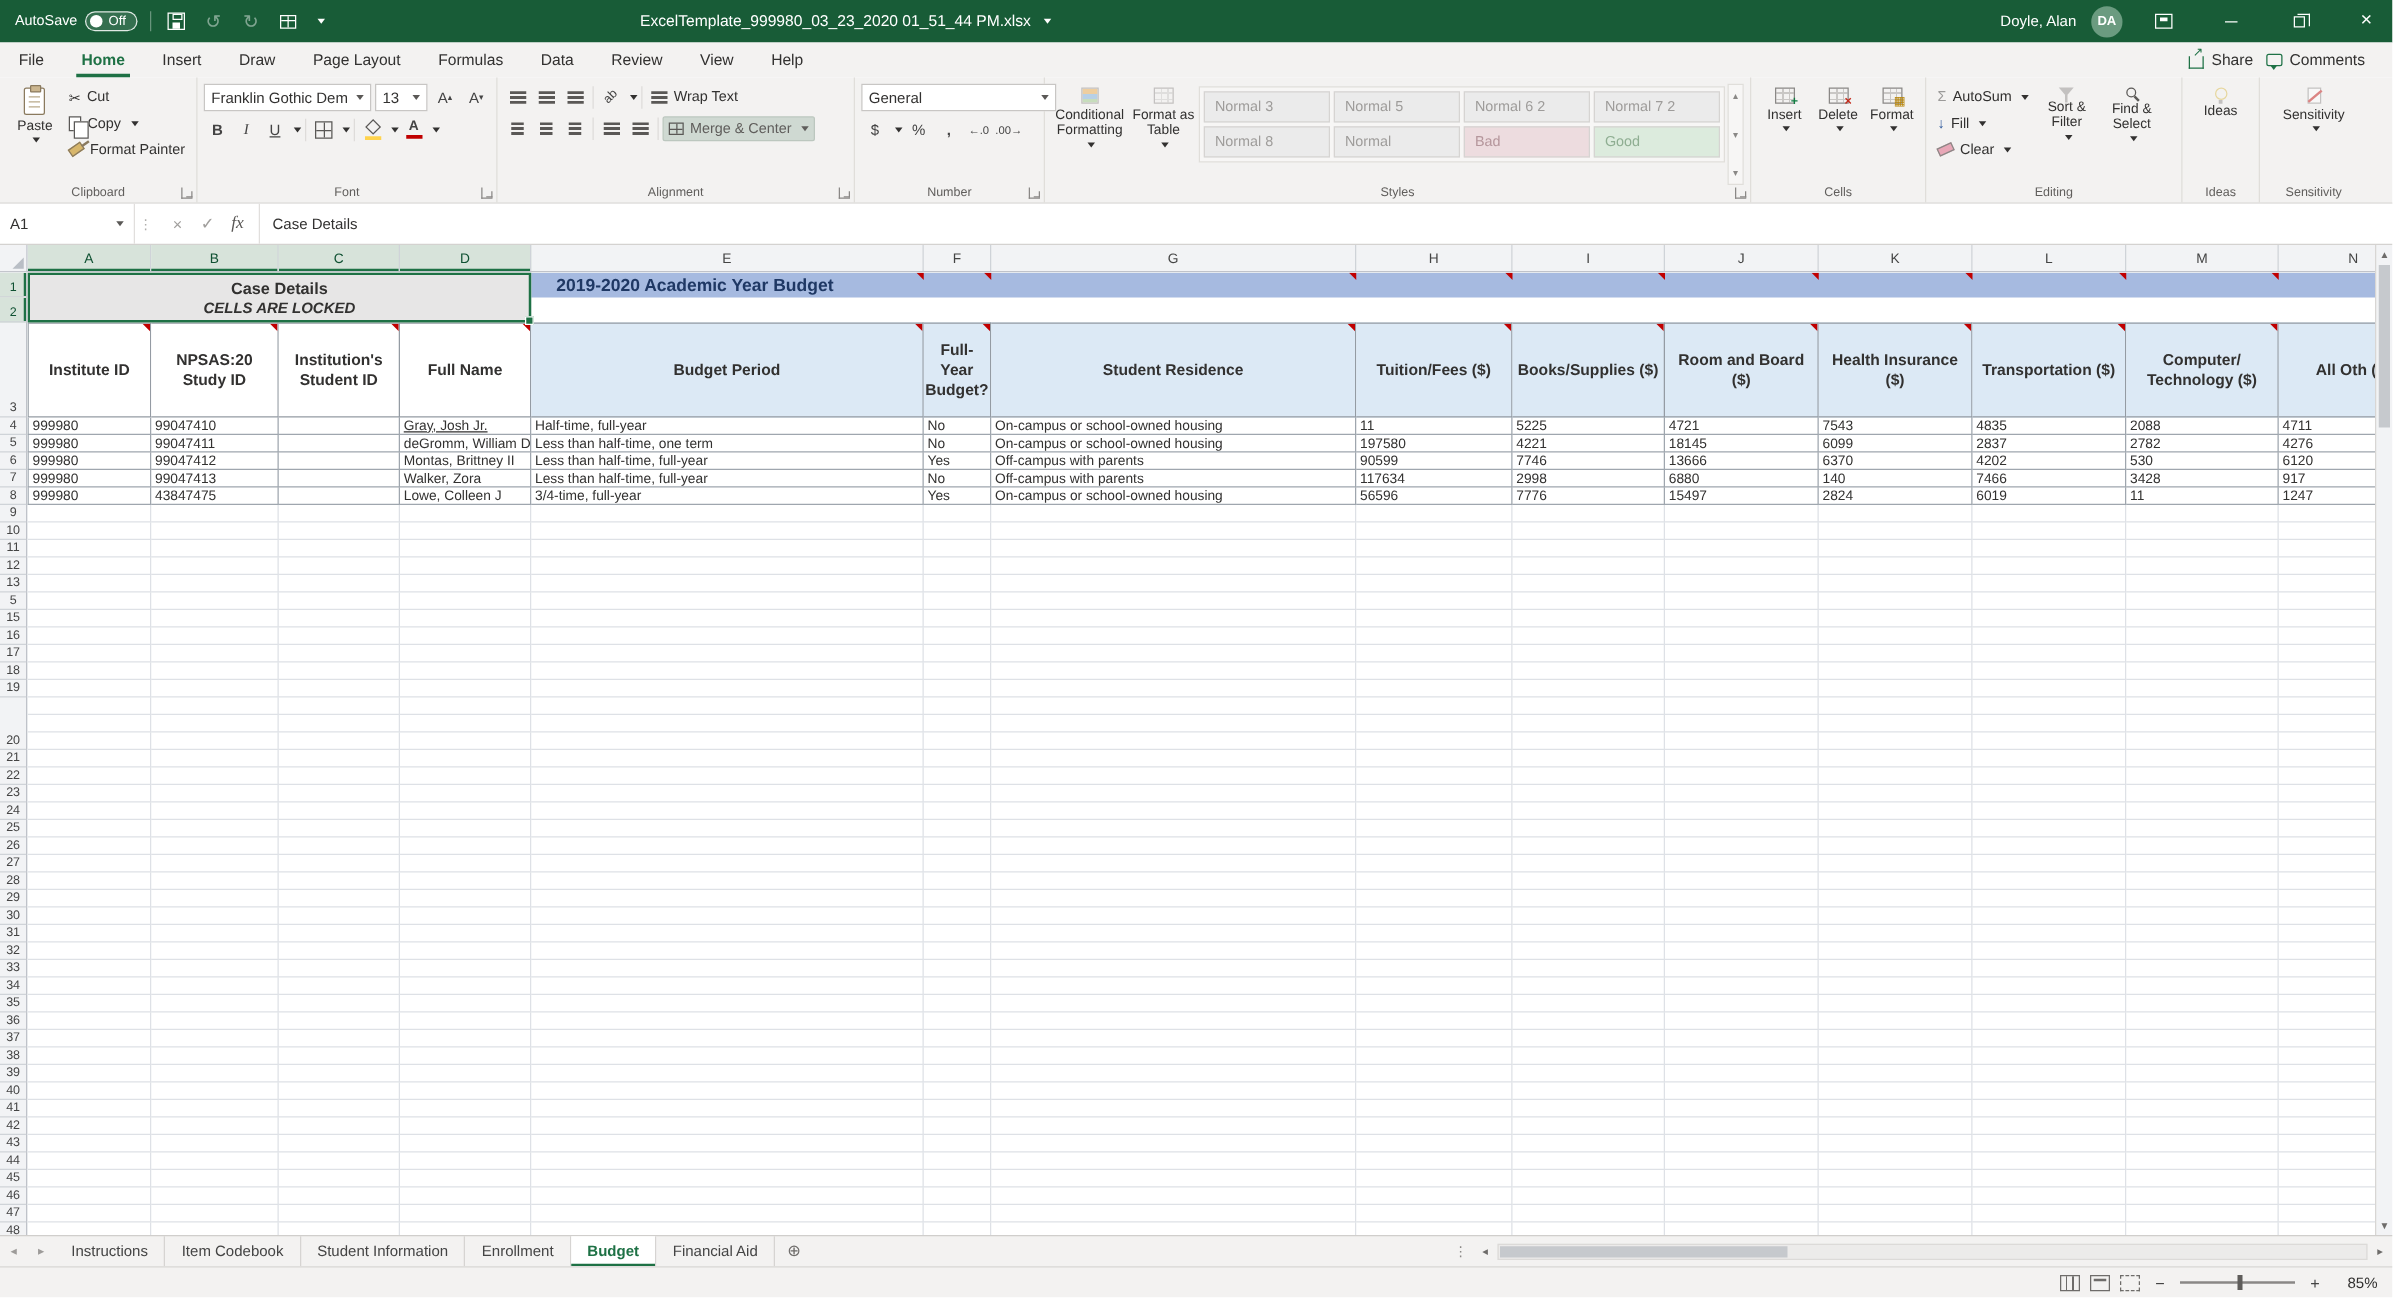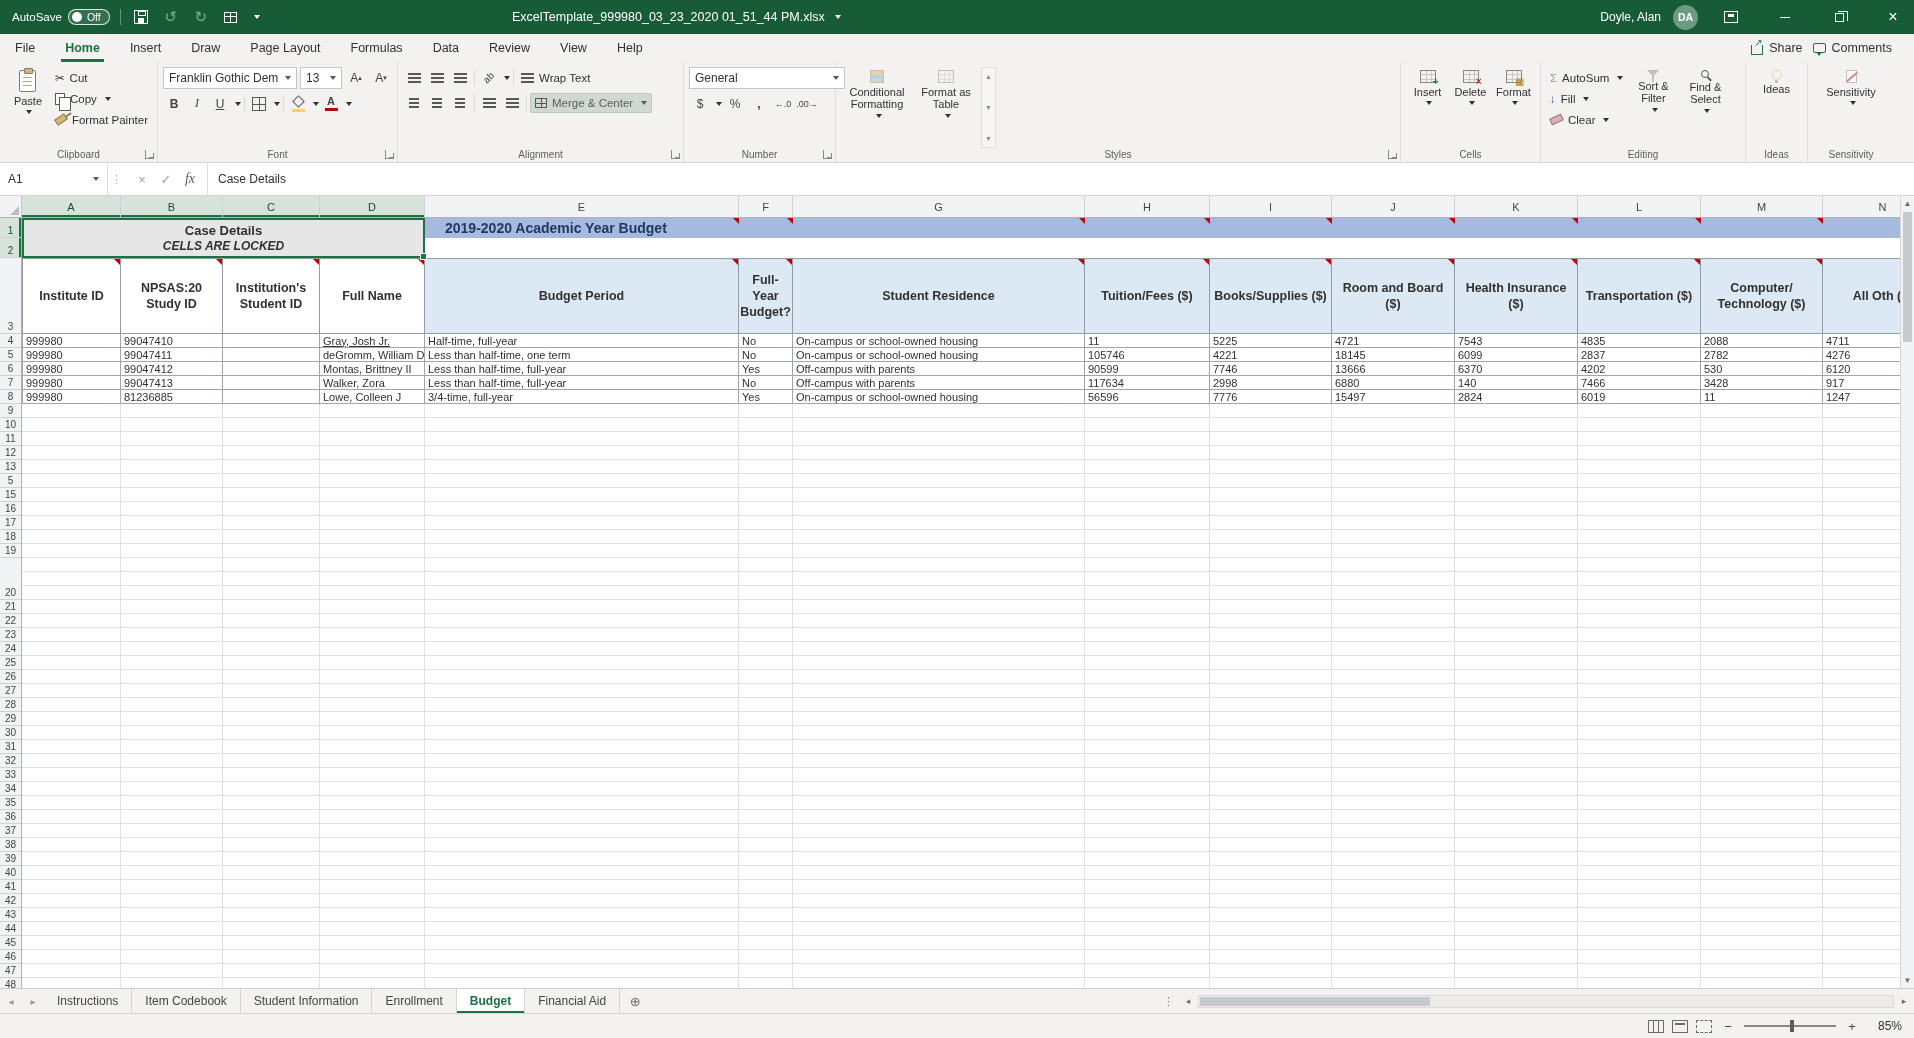--- a/index.html
+++ b/index.html
@@ -371,20 +371,30 @@
     <div class="bigbtn dimtxt" style="width:72px">
       <span class="cfic shape dim"></span>
       <span>Conditional Formatting</span>
       <span class="cv"></span>
     </div>
     <div class="bigbtn dimtxt" style="width:66px">
       <span class="tblic shape dim"></span>
       <span>Format as Table</span>
       <span class="cv"></span>
     </div>
+    <div id="style-gallery">
+        <div class="gitem">Normal 3</div>
+        <div class="gitem">Normal 5</div>
+        <div class="gitem">Normal 6 2</div>
+        <div class="gitem">Normal 7 2</div>
+        <div class="gitem">Normal 8</div>
+        <div class="gitem">Normal</div>
+        <div class="gitem bad">Bad</div>
+        <div class="gitem good">Good</div>
+      </div>
     <div class="galarrows">
       <span>▴</span>
       <span>▾</span>
       <span>▾</span>
     </div>
     <div class="glabel">Styles</div>
     <span class="dlg"></span>
   </div>
 
   <div class="rgroup" style="width:140px">
@@ -636,21 +646,21 @@
       <div class="dcell" style="grid-area: 4 / 12;">4835</div>
       <div class="dcell" style="grid-area: 4 / 13;">2088</div>
       <div class="dcell" style="grid-area: 4 / 14;">4711</div>
       <div class="dcell first" style="grid-area: 5 / 1;">999980</div>
       <div class="dcell" style="grid-area: 5 / 2;">99047411</div>
       <div class="dcell" style="grid-area: 5 / 3;"></div>
       <div class="dcell" style="grid-area: 5 / 4;">deGromm, William D</div>
       <div class="dcell" style="grid-area: 5 / 5;">Less than half-time, one term</div>
       <div class="dcell" style="grid-area: 5 / 6;">No</div>
       <div class="dcell" style="grid-area: 5 / 7;">On-campus or school-owned housing</div>
-      <div class="dcell" style="grid-area: 5 / 8;">105746</div>
+      <div class="dcell" style="grid-area: 5 / 8;">197580</div>
       <div class="dcell" style="grid-area: 5 / 9;">4221</div>
       <div class="dcell" style="grid-area: 5 / 10;">18145</div>
       <div class="dcell" style="grid-area: 5 / 11;">6099</div>
       <div class="dcell" style="grid-area: 5 / 12;">2837</div>
       <div class="dcell" style="grid-area: 5 / 13;">2782</div>
       <div class="dcell" style="grid-area: 5 / 14;">4276</div>
       <div class="dcell first" style="grid-area: 6 / 1;">999980</div>
       <div class="dcell" style="grid-area: 6 / 2;">99047412</div>
       <div class="dcell" style="grid-area: 6 / 3;"></div>
       <div class="dcell" style="grid-area: 6 / 4;">Montas, Brittney  II</div>
@@ -672,21 +682,21 @@
       <div class="dcell" style="grid-area: 7 / 6;">No</div>
       <div class="dcell" style="grid-area: 7 / 7;">Off-campus with parents</div>
       <div class="dcell" style="grid-area: 7 / 8;">117634</div>
       <div class="dcell" style="grid-area: 7 / 9;">2998</div>
       <div class="dcell" style="grid-area: 7 / 10;">6880</div>
       <div class="dcell" style="grid-area: 7 / 11;">140</div>
       <div class="dcell" style="grid-area: 7 / 12;">7466</div>
       <div class="dcell" style="grid-area: 7 / 13;">3428</div>
       <div class="dcell" style="grid-area: 7 / 14;">917</div>
       <div class="dcell first" style="grid-area: 8 / 1;">999980</div>
-      <div class="dcell" style="grid-area: 8 / 2;">81236885</div>
+      <div class="dcell" style="grid-area: 8 / 2;">43847475</div>
       <div class="dcell" style="grid-area: 8 / 3;"></div>
       <div class="dcell" style="grid-area: 8 / 4;">Lowe, Colleen J</div>
       <div class="dcell" style="grid-area: 8 / 5;">3/4-time, full-year</div>
       <div class="dcell" style="grid-area: 8 / 6;">Yes</div>
       <div class="dcell" style="grid-area: 8 / 7;">On-campus or school-owned housing</div>
       <div class="dcell" style="grid-area: 8 / 8;">56596</div>
       <div class="dcell" style="grid-area: 8 / 9;">7776</div>
       <div class="dcell" style="grid-area: 8 / 10;">15497</div>
       <div class="dcell" style="grid-area: 8 / 11;">2824</div>
       <div class="dcell" style="grid-area: 8 / 12;">6019</div>

